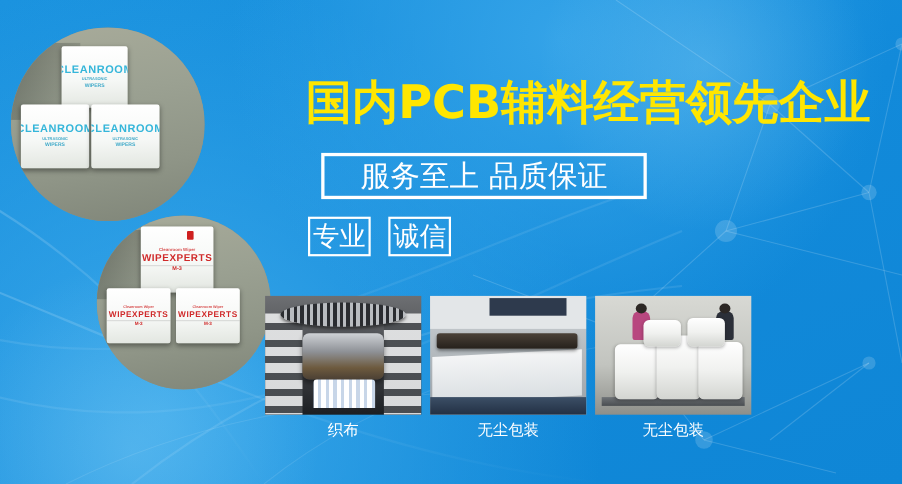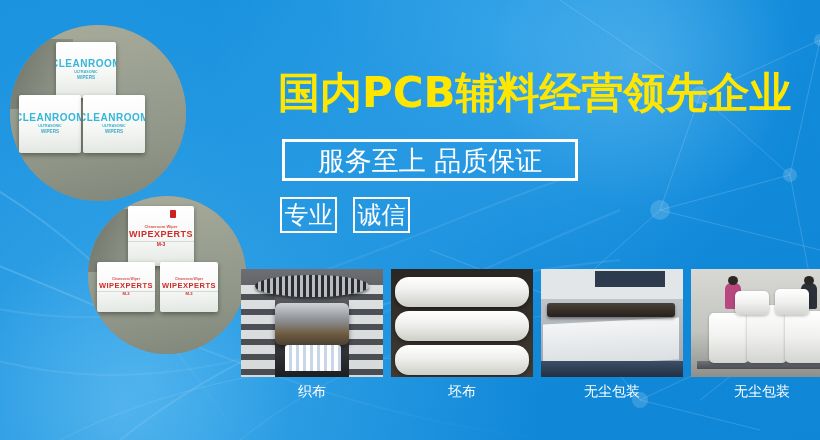--- a/index.html
+++ b/index.html
@@ -97,21 +97,21 @@
 
   
   .headline{
     position:absolute;left:278px;top:72px;
     font-size:42px;font-weight:bold;color:#ffe600;
     letter-spacing:0px;line-height:1;white-space:nowrap;
     font-family:"DejaVu Sans","Liberation Sans",sans-serif;
   }
 
   .subtitle-box{
-    position:absolute;left:282px;top:139px;
+    position:absolute;left:292px;top:139px;
     width:296px;height:42px;
     border:3px solid #ffffff;
     box-sizing:border-box;
     display:flex;align-items:center;justify-content:center;
   }
   .subtitle-text{
     color:#ffffff;font-size:27px;line-height:1;white-space:nowrap;
     font-family:"DejaVu Sans","Liberation Sans",sans-serif;
   }
 
@@ -331,28 +331,20 @@
       <div class="thumb t1">
         <i class="spool-wall-l"></i>
         <i class="spool-wall-r"></i>
         <i class="crown"></i>
         <i class="drum"></i>
         <i class="fabric"></i>
       </div>
       <div class="thumb-caption">织布</div>
     </div>
 
-    <div class="thumb-cell">
-      <div class="thumb t2">
-        <i class="roll r1"></i>
-        <i class="roll r2"></i>
-        <i class="roll r3"></i>
-      </div>
-      <div class="thumb-caption">坯布</div>
-    </div>
 
     <div class="thumb-cell">
       <div class="thumb t3">
         <i class="wall"></i>
         <i class="wall-dark"></i>
         <i class="bed"></i>
         <i class="gantry"></i>
         <i class="base"></i>
       </div>
       <div class="thumb-caption">无尘包装</div>

